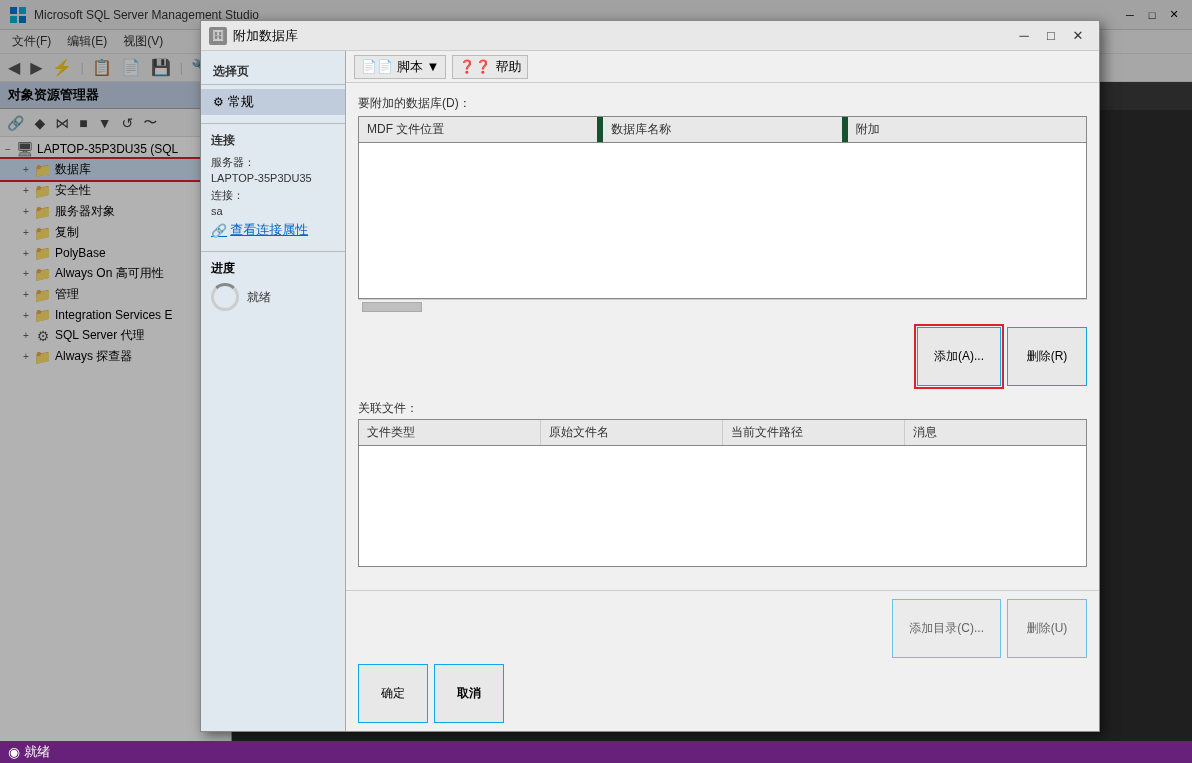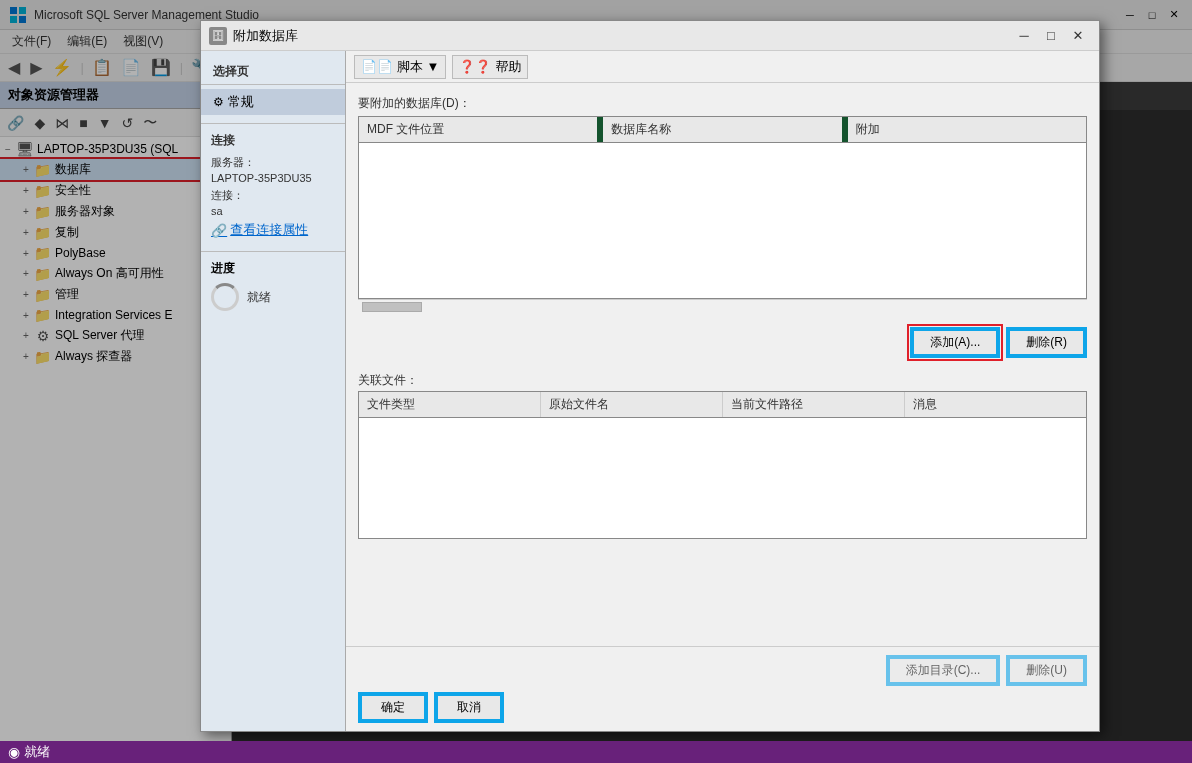--- a/index.html
+++ b/index.html
@@ -303,24 +303,24 @@
     }
 
     
     .action-row {
       display: flex;
       justify-content: flex-end;
       gap: 6px;
       padding: 4px 0;
     }
     .action-btn {
-      padding: 3px 16px;
+      padding: 20px 16px;
       font-size: 12px;
       background: #e8e8e8;
-      border: 4px solid #0ea5e9;
+      border: 1px solid #0ea5e9;
       cursor: pointer;
       min-width: 80px;
     }
     .action-btn.highlighted-btn {
       outline: 2px solid #e0202a;
       outline-offset: 1px;
     }
 
     
     .related-files-label {
@@ -646,21 +646,21 @@
 
         </div>
 
         <div class="dialog-bottom-row">
           <div class="dialog-bottom-actions-top">
             <button class="action-btn" style="opacity:0.6;">添加目录(C)...</button>
             <button class="action-btn" style="opacity:0.6;">删除(U)</button>
           </div>
           <div class="dialog-bottom-actions-bottom">
             <button class="action-btn" style="min-width:70px; background:#e8e8e8;">确定</button>
-            <button class="action-btn" style="min-width:70px;">取消</button>
+            <button class="action-btn" style="min-width:70px;font-weight:bold;">取消</button>
           </div>
         </div>
       </div>
     </div>
   </div>
 
   <div class="status-bar">
     <span class="status-icon">◉</span>
     <span>就绪</span>
   </div>

